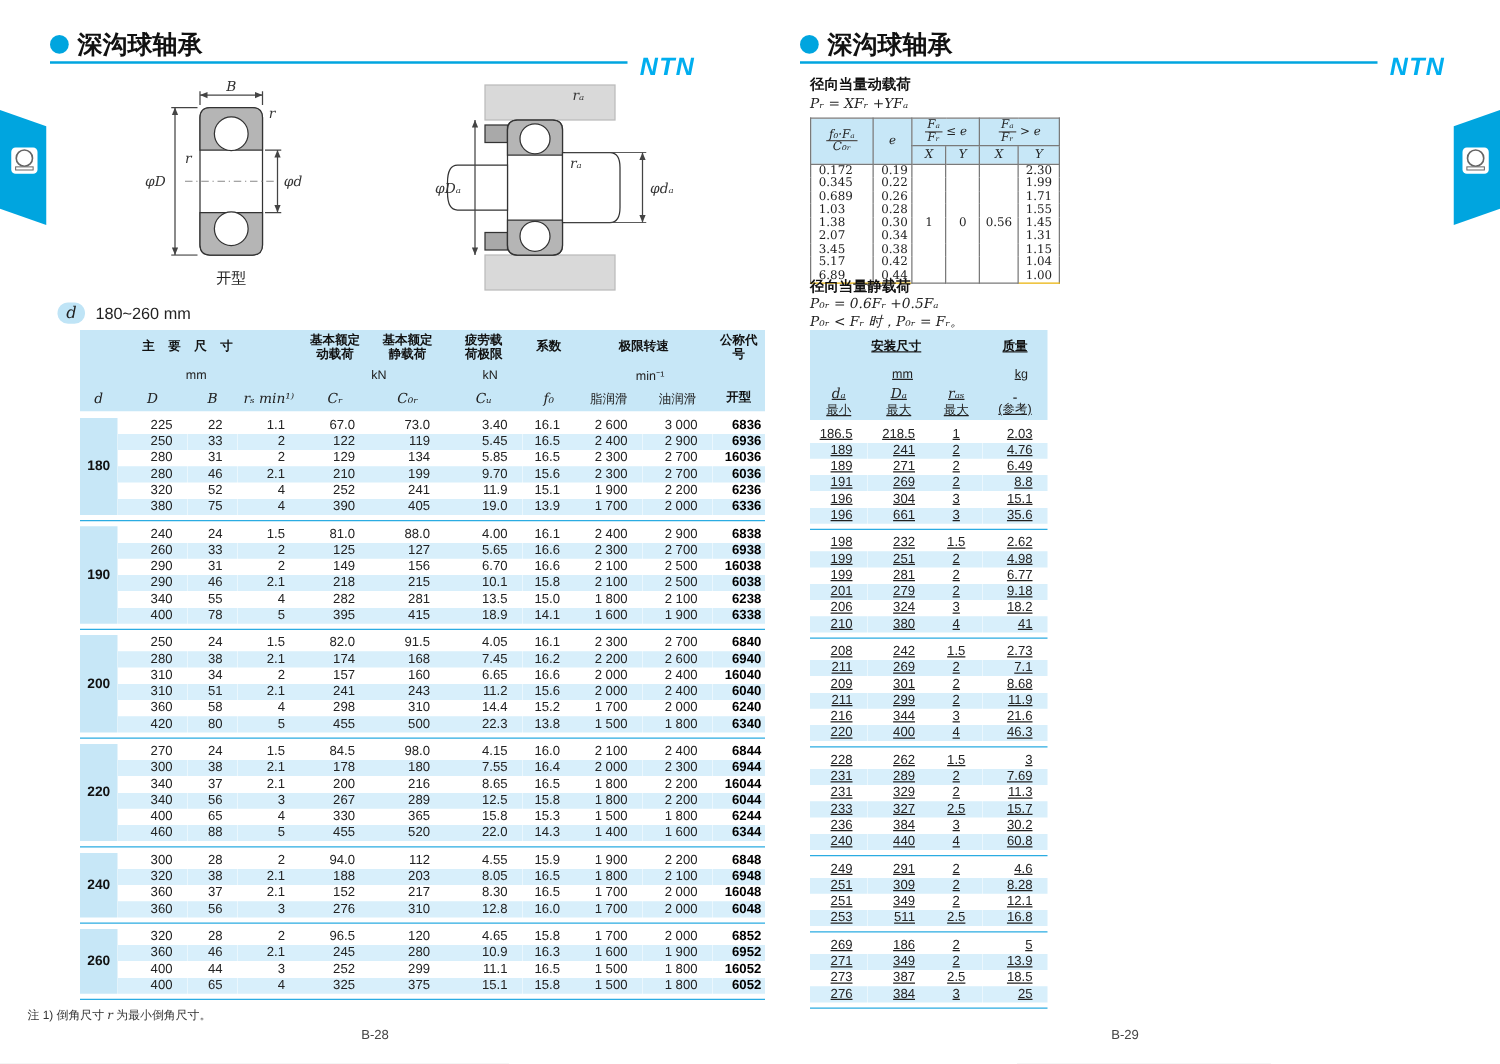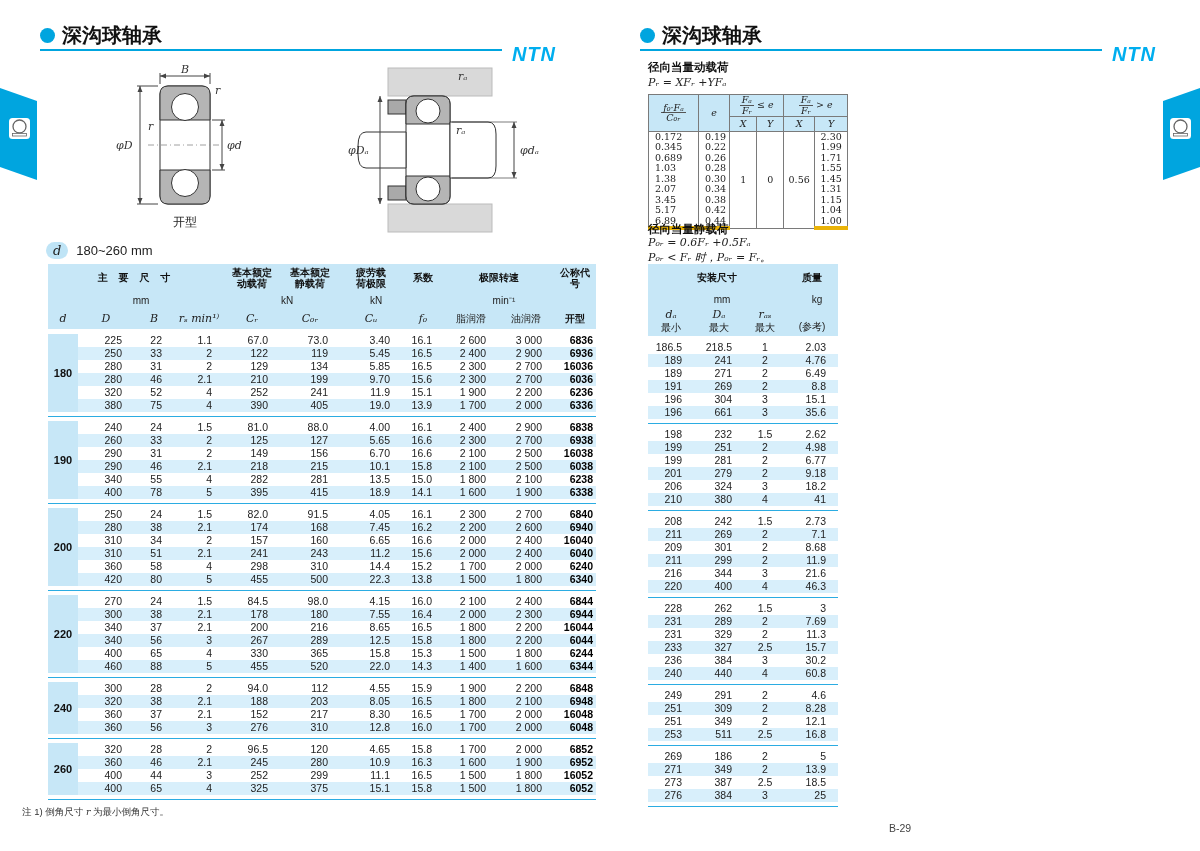--- a/index.html
+++ b/index.html
@@ -24,22 +24,22 @@
   .diag{position:absolute;top:64px;left:96px;}
   .dlab{font-family:"DejaVu Serif",serif;font-style:italic;font-size:11px;fill:#333;}
   .dcap{font-size:12px;fill:#222;}
 
   
   .range{position:absolute;top:242px;left:46px;font-size:13px;color:#222;display:flex;align-items:center;gap:8px;}
   .dpill{display:inline-block;background:#bfe4f6;border-radius:9px;padding:0 7px;line-height:17px;
          font-family:"DejaVu Serif",serif;font-style:italic;font-size:13px;}
 
   
-  .tstack{position:absolute;top:264px;left:48px;width:548px;}
-  .rstack{position:absolute;top:264px;left:48px;width:190px;}
+  .tstack{position:absolute;top:264px;left:64px;width:548px;}
+  .rstack{position:absolute;top:264px;left:48px;width:190px;text-decoration:underline;}
 
   table{border-collapse:collapse;table-layout:fixed;}
   .htab{width:100%;background:#c7e7f7;font-size:10px;margin-bottom:5px;}
   .htab td{text-align:center;vertical-align:middle;padding:1px 2px;overflow:hidden;}
   .htab .r1 td{height:26px;} .htab .r2 td{height:13px;padding-left:12px;} .htab .r3 td{height:19px;}
   .hcn{font-weight:bold;white-space:pre-line;line-height:1.15;color:#111;}
   .ls{letter-spacing:4px;}
   .sym{font-family:"DejaVu Serif",serif;font-style:italic;font-size:11px;font-weight:normal;}
   .hu{font-size:10px;color:#222;}
 
@@ -55,21 +55,21 @@
   
   .sech{position:absolute;left:48px;font-size:11.5px;font-weight:bold;color:#111;}
   .secf{position:absolute;left:48px;font-family:"DejaVu Serif",serif;font-style:italic;font-size:11px;color:#222;}
   .ftabwrap{position:absolute;top:94px;left:48px;}
   .ftab{font-size:9.5px;}
   .ftab td{text-align:center;vertical-align:middle;padding:0 3px;color:#222;}
   .ftab .fh td{background:#c7e7f7;border:1px solid #7a7a7a;height:14px;
                font-family:"DejaVu Serif",serif;font-style:italic;}
   .ftab .fb td{border-left:1px solid #7a7a7a;border-right:1px solid #7a7a7a;height:10.5px;line-height:10.5px;
                font-family:"DejaVu Serif",serif;}
-  .ftab tr.last td{border-bottom:4px solid #eab308;}
+  .ftab tr.last td{border-bottom:1px solid #eab308;}
   .ftab .fl{text-align:left;padding-left:6px;}
   .fr{display:inline-block;vertical-align:middle;text-align:center;line-height:1.05;
       font-family:"DejaVu Serif",serif;font-style:italic;}
   .fr .n{display:block;border-bottom:1px solid #555;padding:0 2px;}
   .fr .d{display:block;padding:0 2px;}
 
   
   .footnote{position:absolute;left:22px;top:806px;font-size:9.5px;color:#333;}
   .footnote .fsym{font-family:"DejaVu Serif",serif;font-style:italic;}
   .pageno{position:absolute;bottom:17px;left:0;width:100%;text-align:center;font-size:10.5px;color:#444;}
@@ -706,20 +706,21 @@
               </tr>
             </tbody>
           </table>
           <div class="sep"></div>
         </div>
     </div>
 
     <div class="footnote">
       <span>注 1) 倒角尺寸 </span><span class="fsym">r</span><span> 为最小倒角尺寸。</span>
     </div>
+    <div class="pageno">B-28</div>
   </div>
 
   <div class="page" id="pgR">
     <div class="hd">
       <div class="trow">
         <span class="bullet"></span>
         <span>深沟球轴承</span>
       </div>
       <div class="rule"></div>
       <div class="ntn">NTN</div>

